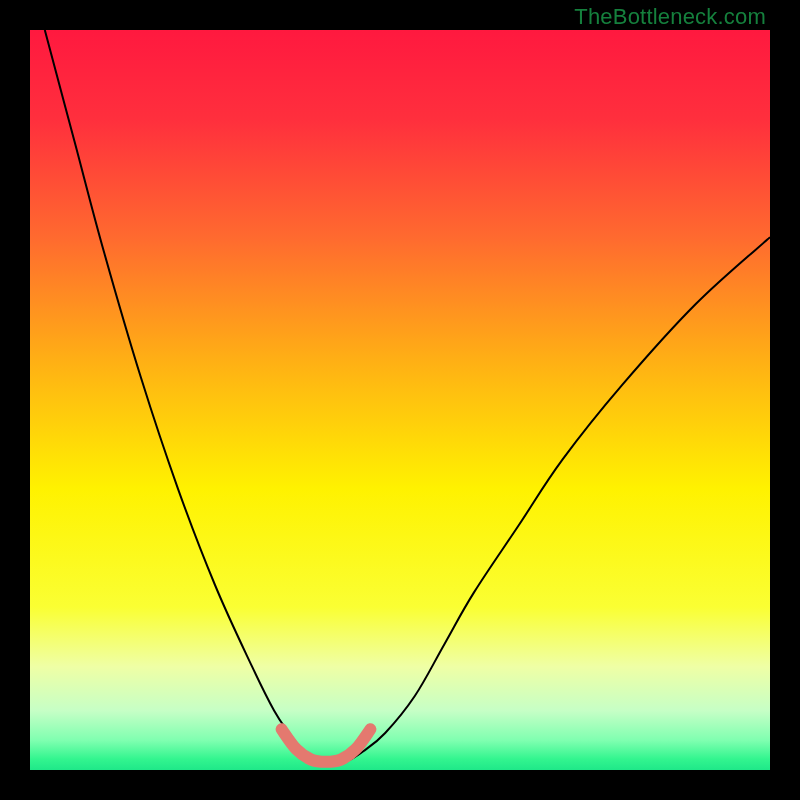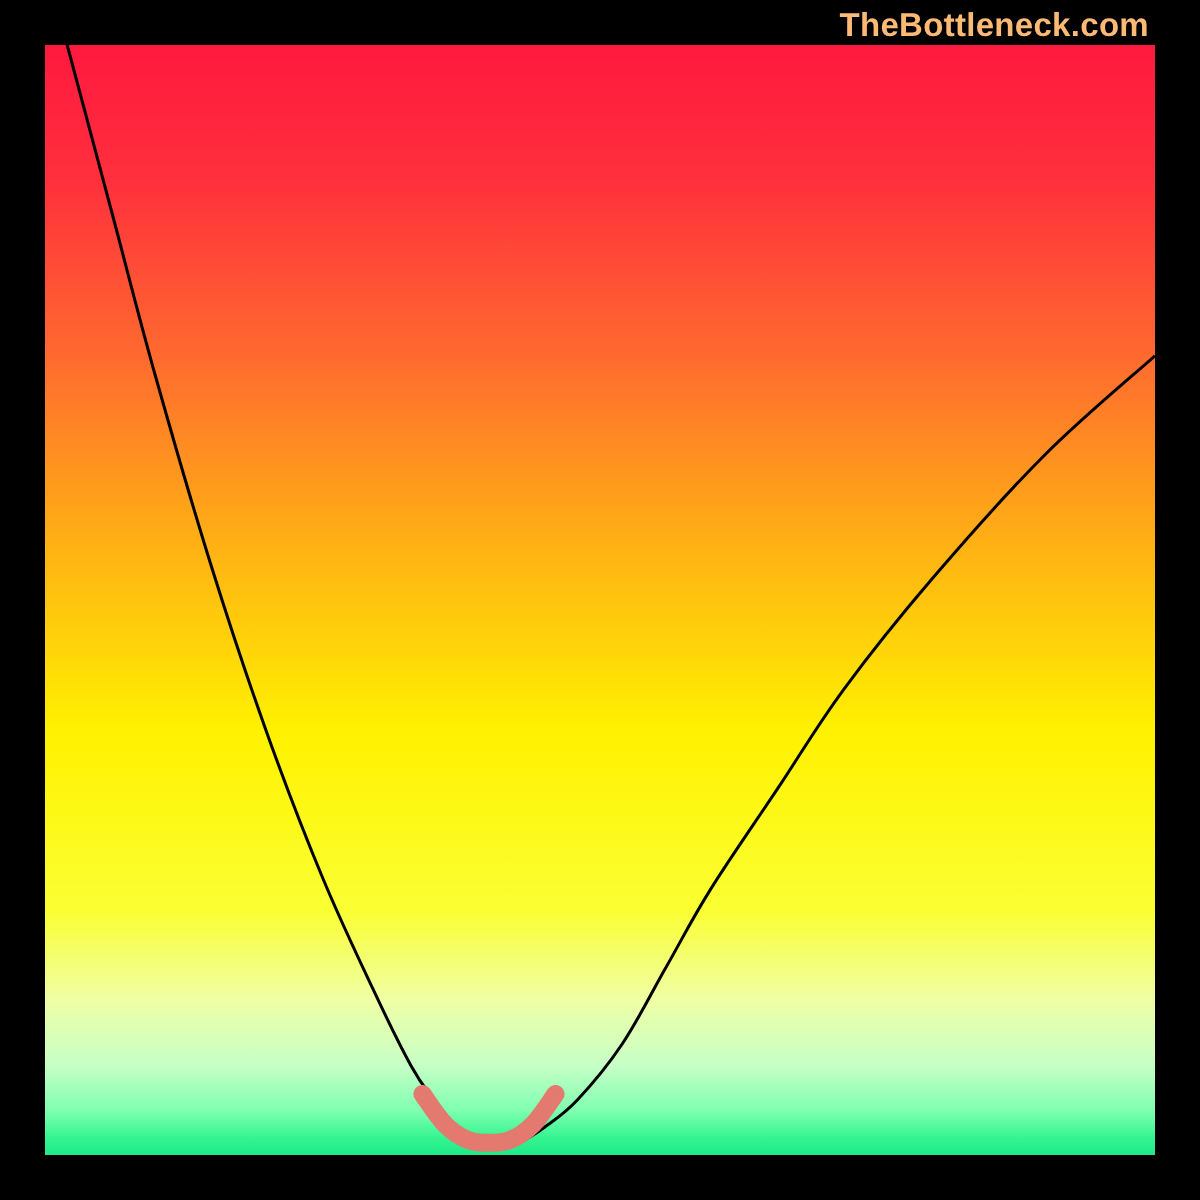--- a/index.html
+++ b/index.html
@@ -26,23 +26,23 @@
     top: 30px;
     width: 740px;
     height: 740px;
     overflow: hidden;
   }
 
   .watermark {
     position: absolute;
     top: 4px;
     right: 34px;
-    color: #fdba74;
+    color: #15803d;
     font-size: 22px;
-    font-weight: 700;
+    font-weight: 400;
     letter-spacing: 0.2px;
     z-index: 10;
   }
 
   svg.curves {
     position: absolute;
     left: 0; top: 0;
     width: 740px; height: 740px;
     z-index: 5;
   }

